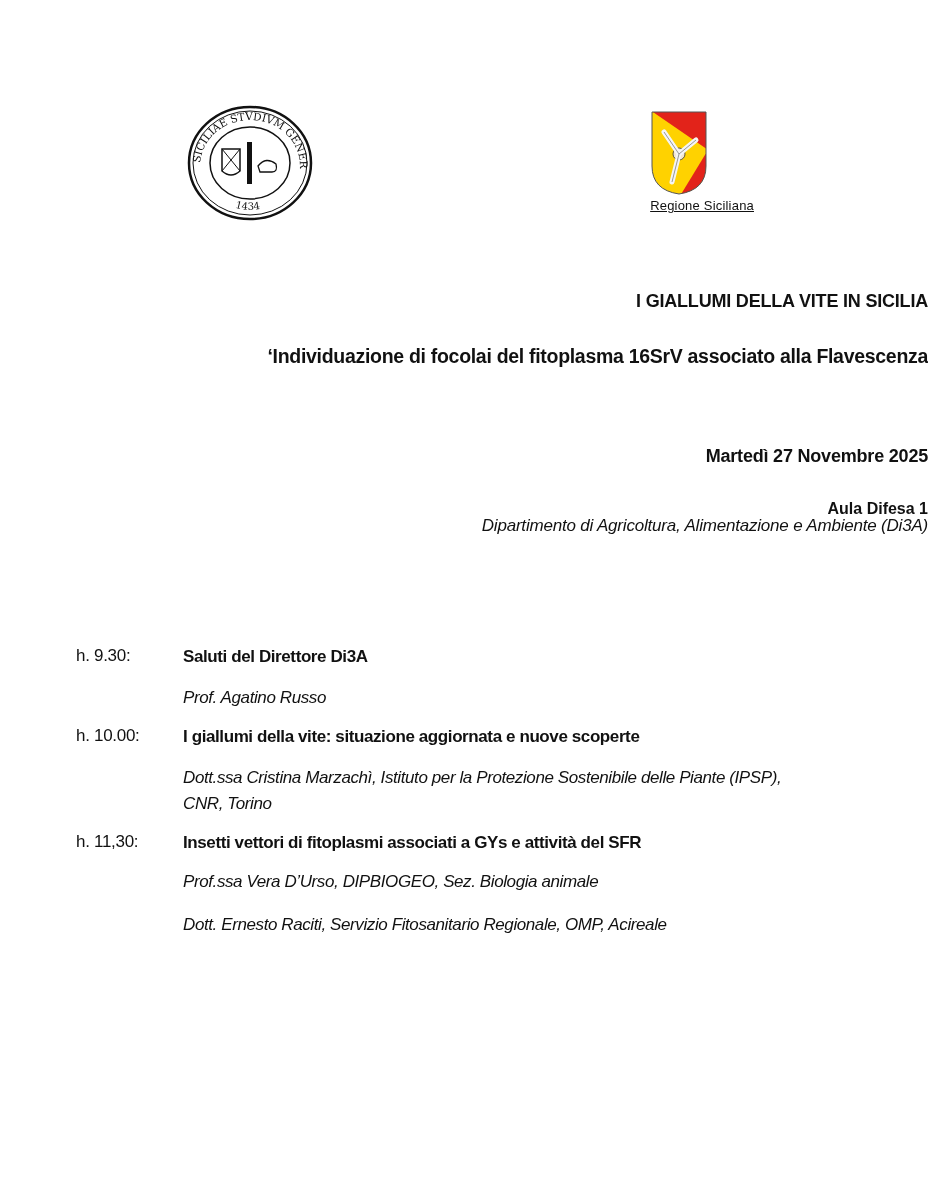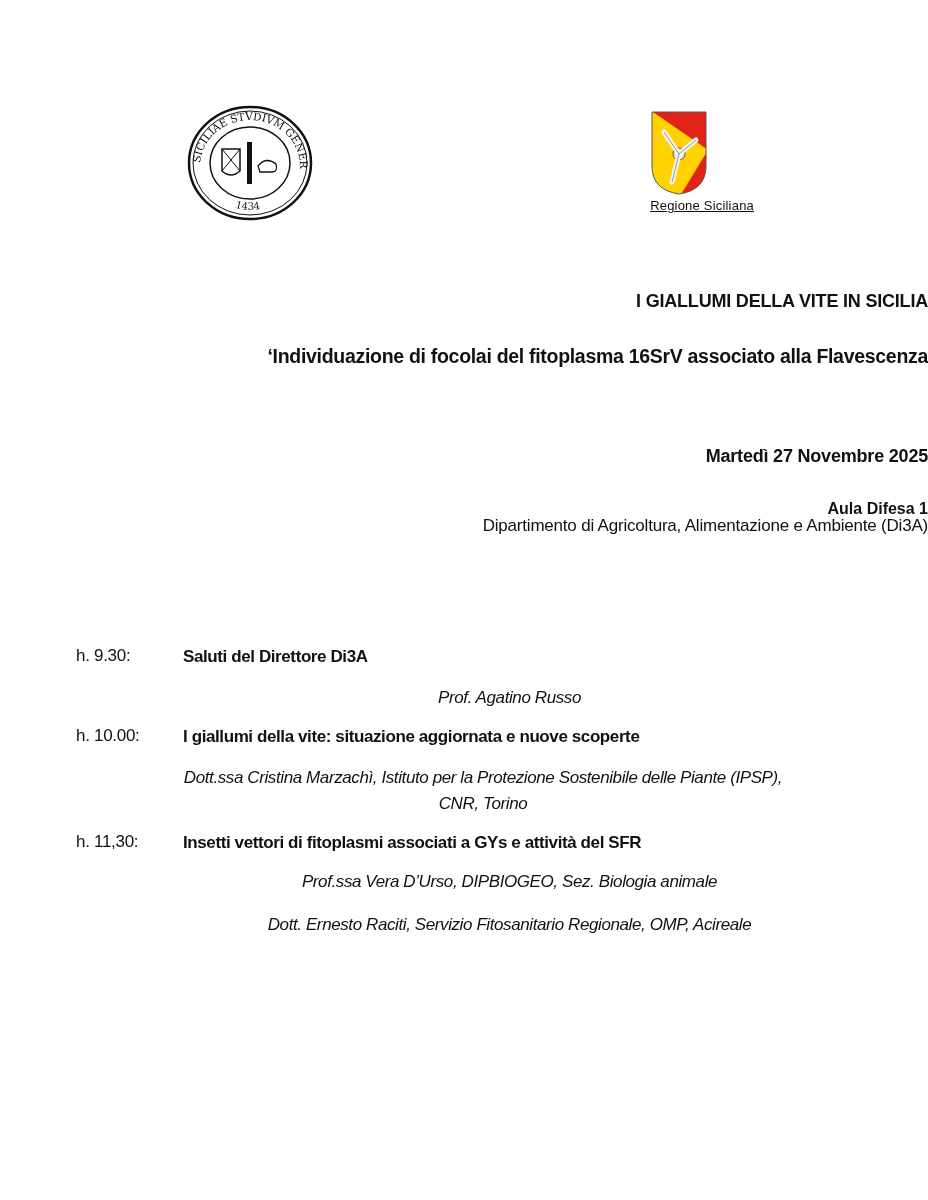--- a/index.html
+++ b/index.html
@@ -7,26 +7,26 @@
          font-family: "Liberation Sans", sans-serif; color: #111; }
   .logo-univ { position: absolute; left: 186px; top: 104px; width: 128px; height: 118px; }
   .logo-region { position: absolute; left: 604px; top: 110px; width: 150px; height: 110px; text-align: right; text-decoration: underline; }
   .logo-region svg { display: block; margin: 0 auto; }
   .region-label { font-size: 13px; margin-top: 2px; letter-spacing: 0.2px; }
   .center { position: absolute; left: 0; width: 928px; text-align: right; }
   .title { top: 291px; font-size: 18px; font-weight: bold; letter-spacing: -0.2px; }
   .subtitle { top: 341px; font-size: 19.5px; font-weight: bold; line-height: 30px; letter-spacing: -0.3px; }
   .date { top: 446px; font-size: 18px; font-weight: bold; letter-spacing: -0.2px; }
   .room { top: 486px; font-size: 16px; font-weight: bold; margin-top: 14px; }
-  .dept { top: 516px; font-size: 17px; letter-spacing: -0.2px; }
+  .dept { top: 516px; font-size: 17px; letter-spacing: -0.2px; font-style: italic; }
   .agenda { position: absolute; left: 76px; top: 646px; width: 760px; }
   .item { position: relative; }
   .time { position: absolute; left: 0; width: 105px; font-size: 17px; letter-spacing: -0.3px; }
   .talk { margin-left: 107px; font-size: 17px; font-weight: bold; letter-spacing: -0.4px; line-height: 22px; }
-  .speaker { margin-left: 107px; font-size: 17px; font-style: italic; letter-spacing: -0.4px; line-height: 26px; margin-top: 17px; text-align: center; }
+  .speaker { margin-left: 107px; font-size: 17px; font-style: italic; letter-spacing: -0.4px; line-height: 26px; margin-top: 17px; }
   .item + .item { margin-top: 15px; }
 </style>
 </head>
 <body>
 
 <div class="logo-univ">
   <svg width="128" height="118" viewBox="0 0 128 118">
     <ellipse cx="64" cy="59" rx="61" ry="56" fill="none" stroke="#111" stroke-width="2.5"></ellipse>
     <ellipse cx="64" cy="59" rx="57" ry="52" fill="none" stroke="#111" stroke-width="1"></ellipse>
     <ellipse cx="64" cy="59" rx="40" ry="36" fill="none" stroke="#111" stroke-width="1.5"></ellipse>

